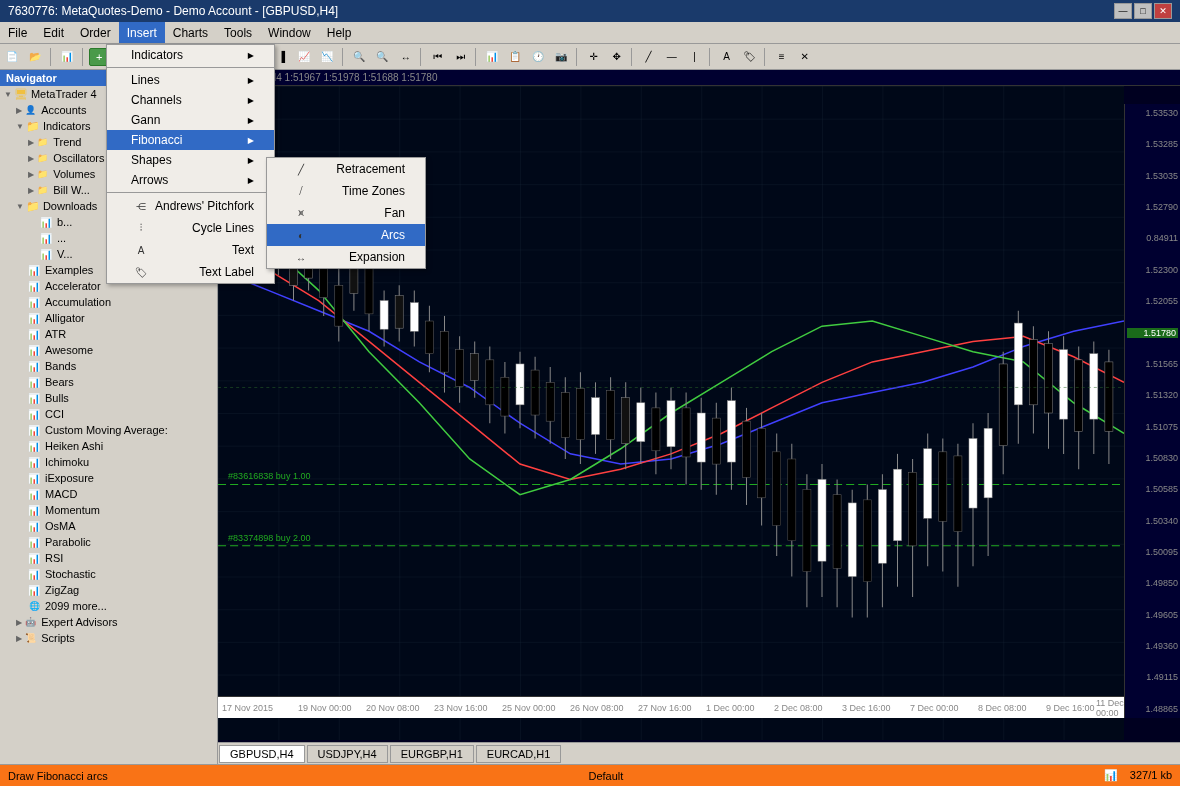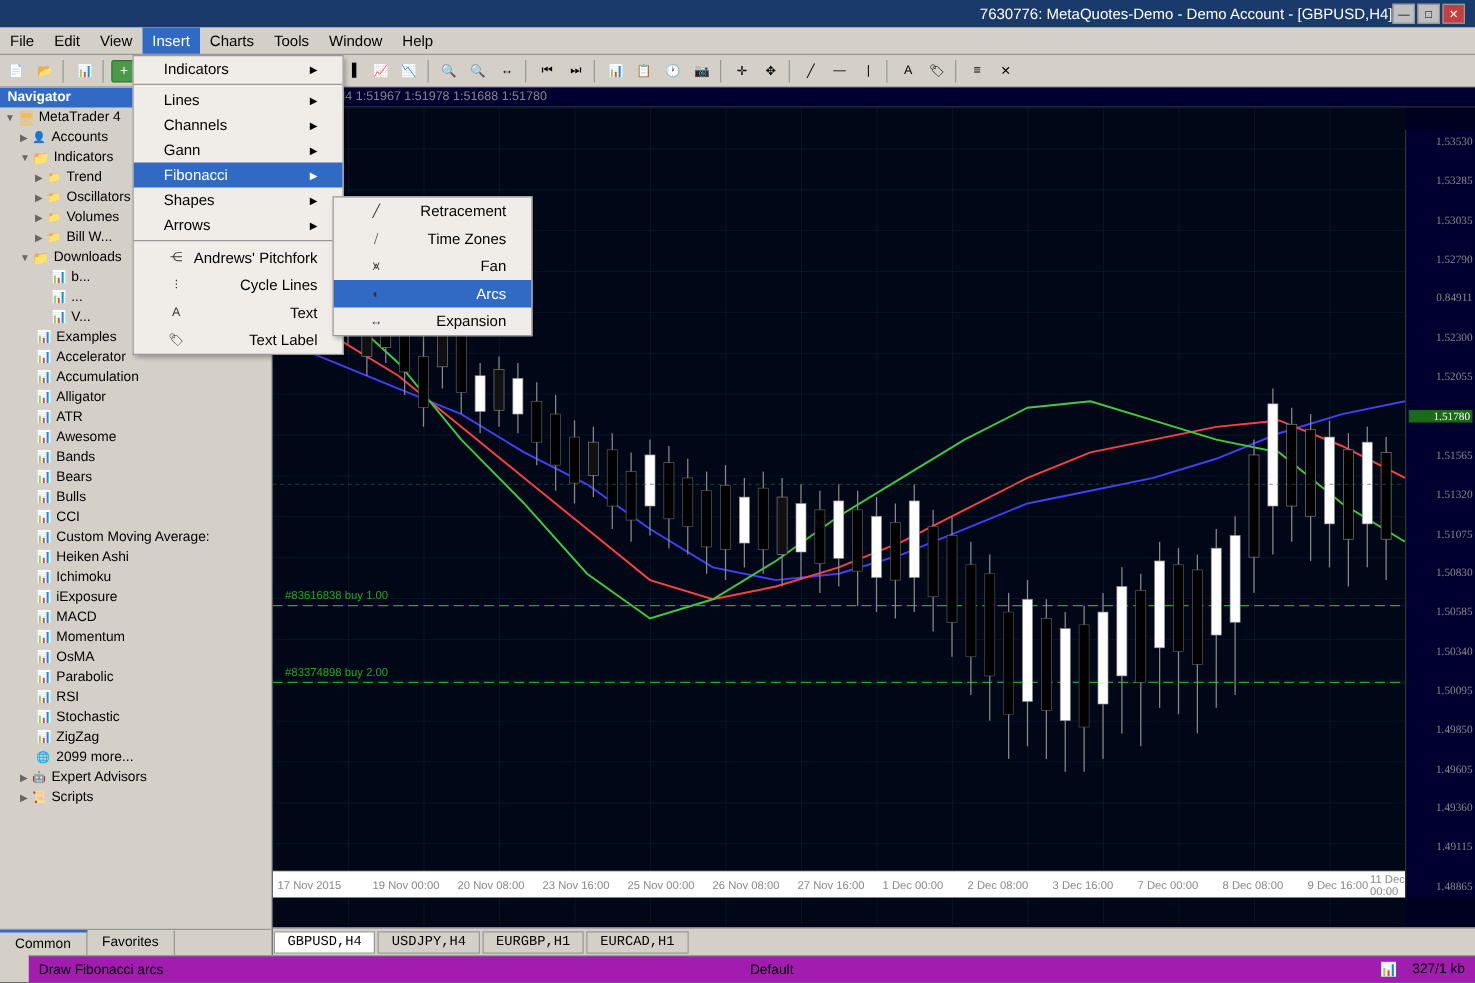--- a/index.html
+++ b/index.html
@@ -1,19 +1,19 @@
 <!DOCTYPE html>
 <html><head>
   <meta charset="utf-8">
   <style>
     * { margin: 0; padding: 0; box-sizing: border-box; }
     body { width: 1180px; height: 786px; font-family: 'Segoe UI', Tahoma, Arial, sans-serif; font-size: 12px; background: #d4d0c8; overflow: hidden; user-select: none; }
 
     
-    #titlebar { background: #1a3a6b; color: white; height: 22px; display: flex; align-items: center; justify-content: flex-end; padding: 0 8px; font-size: 12px; }
+    #titlebar { background: #1a3a6b; color: white; height: 22px; display: flex; align-items: center; justify-content: space-between; padding: 0 8px; font-size: 12px; }
     .title-btn { width: 18px; height: 16px; background: #c0c0c0; border: 1px solid #999; display: flex; align-items: center; justify-content: center; font-size: 9px; cursor: pointer; color: #000; }
 
     
     #menubar { background: #d4d0c8; height: 22px; display: flex; align-items: center; border-bottom: 1px solid #999; }
     .menu-item { padding: 2px 8px; cursor: pointer; height: 100%; display: flex; align-items: center; font-size: 12px; }
     .menu-item:hover, .menu-item.active { background: #316ac5; color: white; }
     .menu-item.active { background: #316ac5; color: white; text-align: center; }
 
     
     #toolbar { background: #d4d0c8; height: 26px; border-bottom: 1px solid #999; display: flex; align-items: center; padding: 0 2px; gap: 1px; }
@@ -39,30 +39,30 @@
 
     
     #nav-tabs { display: flex; border-top: 1px solid #999; background: #d4d0c8; }
     .nav-tab { padding: 3px 12px; font-size: 11px; cursor: pointer; border-right: 1px solid #999; border-top: 1px solid transparent; }
     .nav-tab.active { background: #d4d0c8; border-top: 2px solid #316ac5; }
 
     
     #chart-area { flex: 1; background: #000020; position: relative; overflow: hidden; }
     #chart-header { background: #000030; color: #888; font-size: 10px; padding: 2px 6px; border-bottom: 1px solid #333; }
     #chart-canvas { width: 100%; height: calc(100% - 18px - 22px); position: relative; overflow: hidden; }
-    #price-axis { position: absolute; right: 0; top: 18px; width: 56px; background: #000030; height: calc(100% - 18px - 22px); display: flex; flex-direction: column; justify-content: space-between; padding: 4px 2px; border-left: 1px solid #333; font-family: Liberation Serif, serif; }
+    #price-axis { position: absolute; right: 0; top: 18px; width: 56px; background: #000030; height: calc(100% - 18px - 22px); display: flex; flex-direction: column; justify-content: space-between; padding: 4px 2px; border-left: 1px solid #333; }
     .price-label { color: #888; font-size: 9px; text-align: right; }
     #time-axis { position: absolute; bottom: 22px; left: 0; right: 56px; height: 22px; background: #ffffff; border-top: 1px solid #333; display: flex; align-items: center; overflow: hidden; }
     .time-label { color: #888; font-size: 9px; position: absolute; }
-    #chart-tabs { position: absolute; bottom: 0; left: 0; right: 0; height: 22px; background: #d4d0c8; border-top: 1px solid #999; display: flex; align-items: center; font-family: Liberation Mono, monospace; }
+    #chart-tabs { position: absolute; bottom: 0; left: 0; right: 0; height: 22px; background: #d4d0c8; border-top: 1px solid #999; display: flex; align-items: center; }
     .chart-tab { padding: 2px 10px; font-size: 11px; cursor: pointer; border-right: 1px solid #999; border: 1px solid #999; background: #d4d0c8; margin: 2px 1px; }
     .chart-tab.active { background: white; }
 
     
-    #statusbar { height: 22px; background: #a21caf; border-top: 1px solid #999; display: flex; align-items: center; padding: 0 8px; font-size: 11px; justify-content: space-between; position: absolute; bottom: 0; left: 0; right: 0; margin-left: 23px; }
+    #statusbar { height: 22px; background: #f97316; border-top: 1px solid #999; display: flex; align-items: center; padding: 0 8px; font-size: 11px; justify-content: space-between; position: absolute; bottom: 0; left: 0; right: 0; }
     .status-right { display: flex; gap: 12px; }
 
     
     .dropdown { position: absolute; background: #f0ede8; border: 1px solid #999; box-shadow: 2px 2px 4px rgba(0,0,0,0.3); z-index: 1000; min-width: 160px; }
     .dropdown-item { padding: 3px 20px 3px 24px; cursor: pointer; display: flex; align-items: center; justify-content: space-between; white-space: nowrap; font-size: 12px; }
     .dropdown-item.highlighted { background: #316ac5; color: white; }
     .dropdown-sep { height: 1px; background: #999; margin: 2px 0; }
     .dropdown-arrow { font-size: 8px; margin-left: 20px; }
     .submenu-icon { width: 20px; height: 16px; display: inline-flex; align-items: center; justify-content: center; margin-right: 4px; font-size: 10px; color: #333; }
 
@@ -82,21 +82,21 @@
   <div style="display:flex;gap:2px;">
     <div class="title-btn">—</div>
     <div class="title-btn">□</div>
     <div class="title-btn" style="background:#c04040;color:white;">✕</div>
   </div>
 </div>
 
 <div id="menubar">
   <div class="menu-item">File</div>
   <div class="menu-item">Edit</div>
-  <div class="menu-item">View</div>
+  <div class="menu-item">Order</div>
   <div class="menu-item active">Insert</div>
   <div class="menu-item">Charts</div>
   <div class="menu-item">Tools</div>
   <div class="menu-item">Window</div>
   <div class="menu-item">Help</div>
 </div>
 
 <div id="toolbar">
   <div class="tb-btn" title="New">📄</div>
   <div class="tb-btn">📂</div>
@@ -292,24 +292,20 @@
       <div class="nav-item nav-indent1">
         <span class="tree-arrow">▶</span>
         <span class="nav-icon">🤖</span>
         <span>Expert Advisors</span>
       </div>
       <div class="nav-item nav-indent1">
         <span class="tree-arrow">▶</span>
         <span class="nav-icon">📜</span>
         <span>Scripts</span>
       </div>
-    </div>
-    <div id="nav-tabs">
-      <div class="nav-tab active">Common</div>
-      <div class="nav-tab">Favorites</div>
     </div>
   </div>
 
   <div id="chart-area">
     <div id="chart-header">GBPUSD,H4  1:51967  1:51978  1:51688  1:51780</div>
 
     <div id="chart-canvas">
       <svg id="chart-svg" viewBox="0 0 900 640" preserveAspectRatio="none">
 
         <defs>

